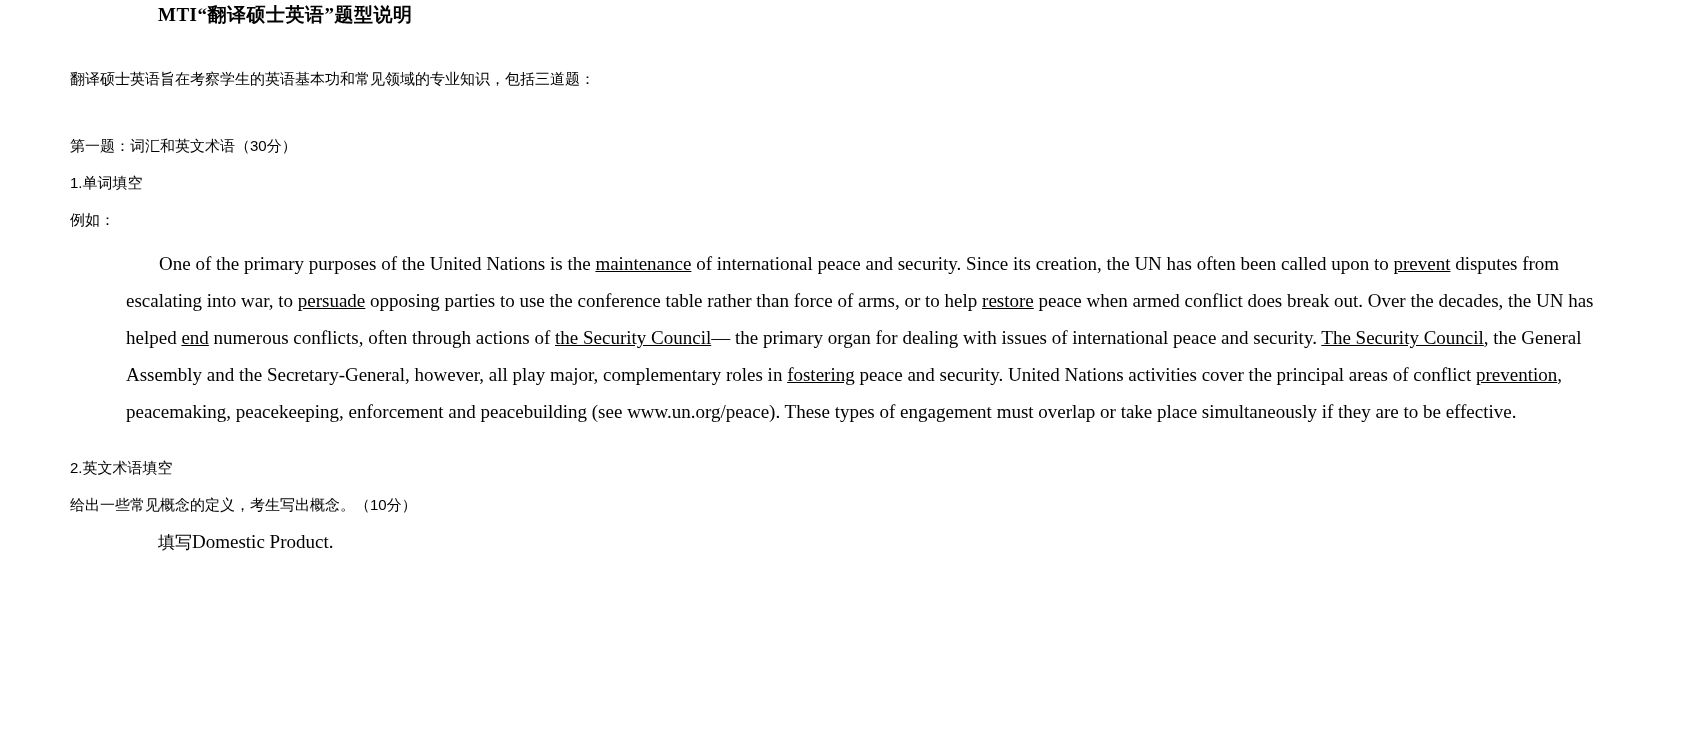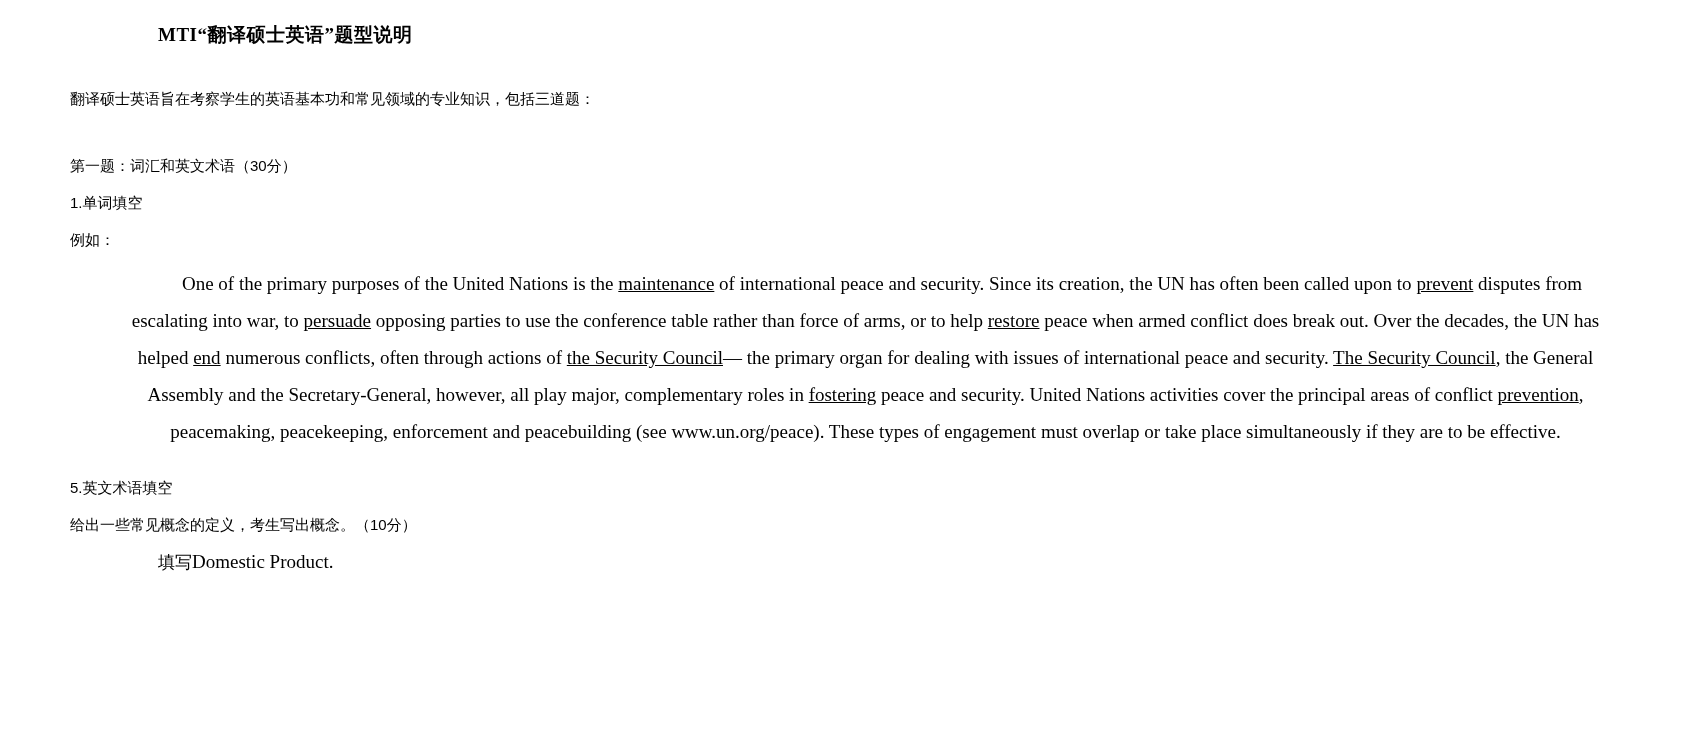--- a/index.html
+++ b/index.html
@@ -19,39 +19,39 @@
     width: 1690px;
     height: 756px;
     box-sizing: border-box;
     padding: 0;
   }
   .doc-title {
     font-family: "Liberation Serif", serif;
     font-weight: bold;
     font-size: 19px;
     line-height: 30px;
-    margin: 20px 0 0 0;
+    margin: 0 0 0 0;
     padding-left: 158px;
     letter-spacing: 0.5px;
   }
   .spacer-lg { height: 30px; }
   .cn-line {
     font-family: Liberation Sans, sans-serif;
     font-size: 15px;
     line-height: 37px;
     padding-left: 70px;
     white-space: nowrap;
   }
   .section-gap { height: 30px; }
   .para {
     font-family: "Liberation Serif", serif;
     font-size: 19px;
     line-height: 37px;
     padding: 0 85px 0 126px;
-    text-align: center;
+    text-align: left;
     text-indent: 33px;
     margin-top: 7px;
   }
   .para .u {
     text-decoration: underline;
   }
   .mixed {
     font-family: "DejaVu Sans", sans-serif;
     font-size: 17px;
     line-height: 37px;
@@ -81,19 +81,19 @@
   <div class="cn-line">翻译硕士英语旨在考察学生的英语基本功和常见领域的专业知识，包括三道题：</div>
 
   <div class="section-gap"></div>
 
   <div class="cn-line">第一题：词汇和英文术语（30分）</div>
   <div class="cn-line">1.单词填空</div>
   <div class="cn-line">例如：</div>
 
   <p class="para"><span>One of the primary purposes of the United Nations is the </span><span class="u">maintenance</span><span> of international peace and security. Since its creation, the UN has often been called upon to </span><span class="u">prevent</span><span> disputes from escalating into war, to </span><span class="u">persuade</span><span> opposing parties to use the conference table rather than force of arms, or to help </span><span class="u">restore</span><span> peace when armed conflict does break out. Over the decades, the UN has helped </span><span class="u">end</span><span> numerous conflicts, often through actions of </span><span class="u">the Security Council</span><span>— the primary organ for dealing with issues of international peace and security. </span><span class="u">The Security Council</span><span>, the General Assembly and the Secretary-General, however, all play major, complementary roles in </span><span class="u">fostering</span><span> peace and security. United Nations activities cover the principal areas of conflict </span><span class="u">prevention</span><span>, peacemaking, peacekeeping, enforcement and peacebuilding (see www.un.org/peace). These types of engagement must overlap or take place simultaneously if they are to be effective.</span></p>
 
-  <div class="cn-line">5.英文术语填空</div>
+  <div class="cn-line">2.英文术语填空</div>
   <div class="cn-line">给出一些常见概念的定义，考生写出概念。（10分）</div>
 
 
   <div class="mixed"><span>填写</span><span class="en">Domestic Product.</span></div>
 
 </div>
 
 </body></html>

